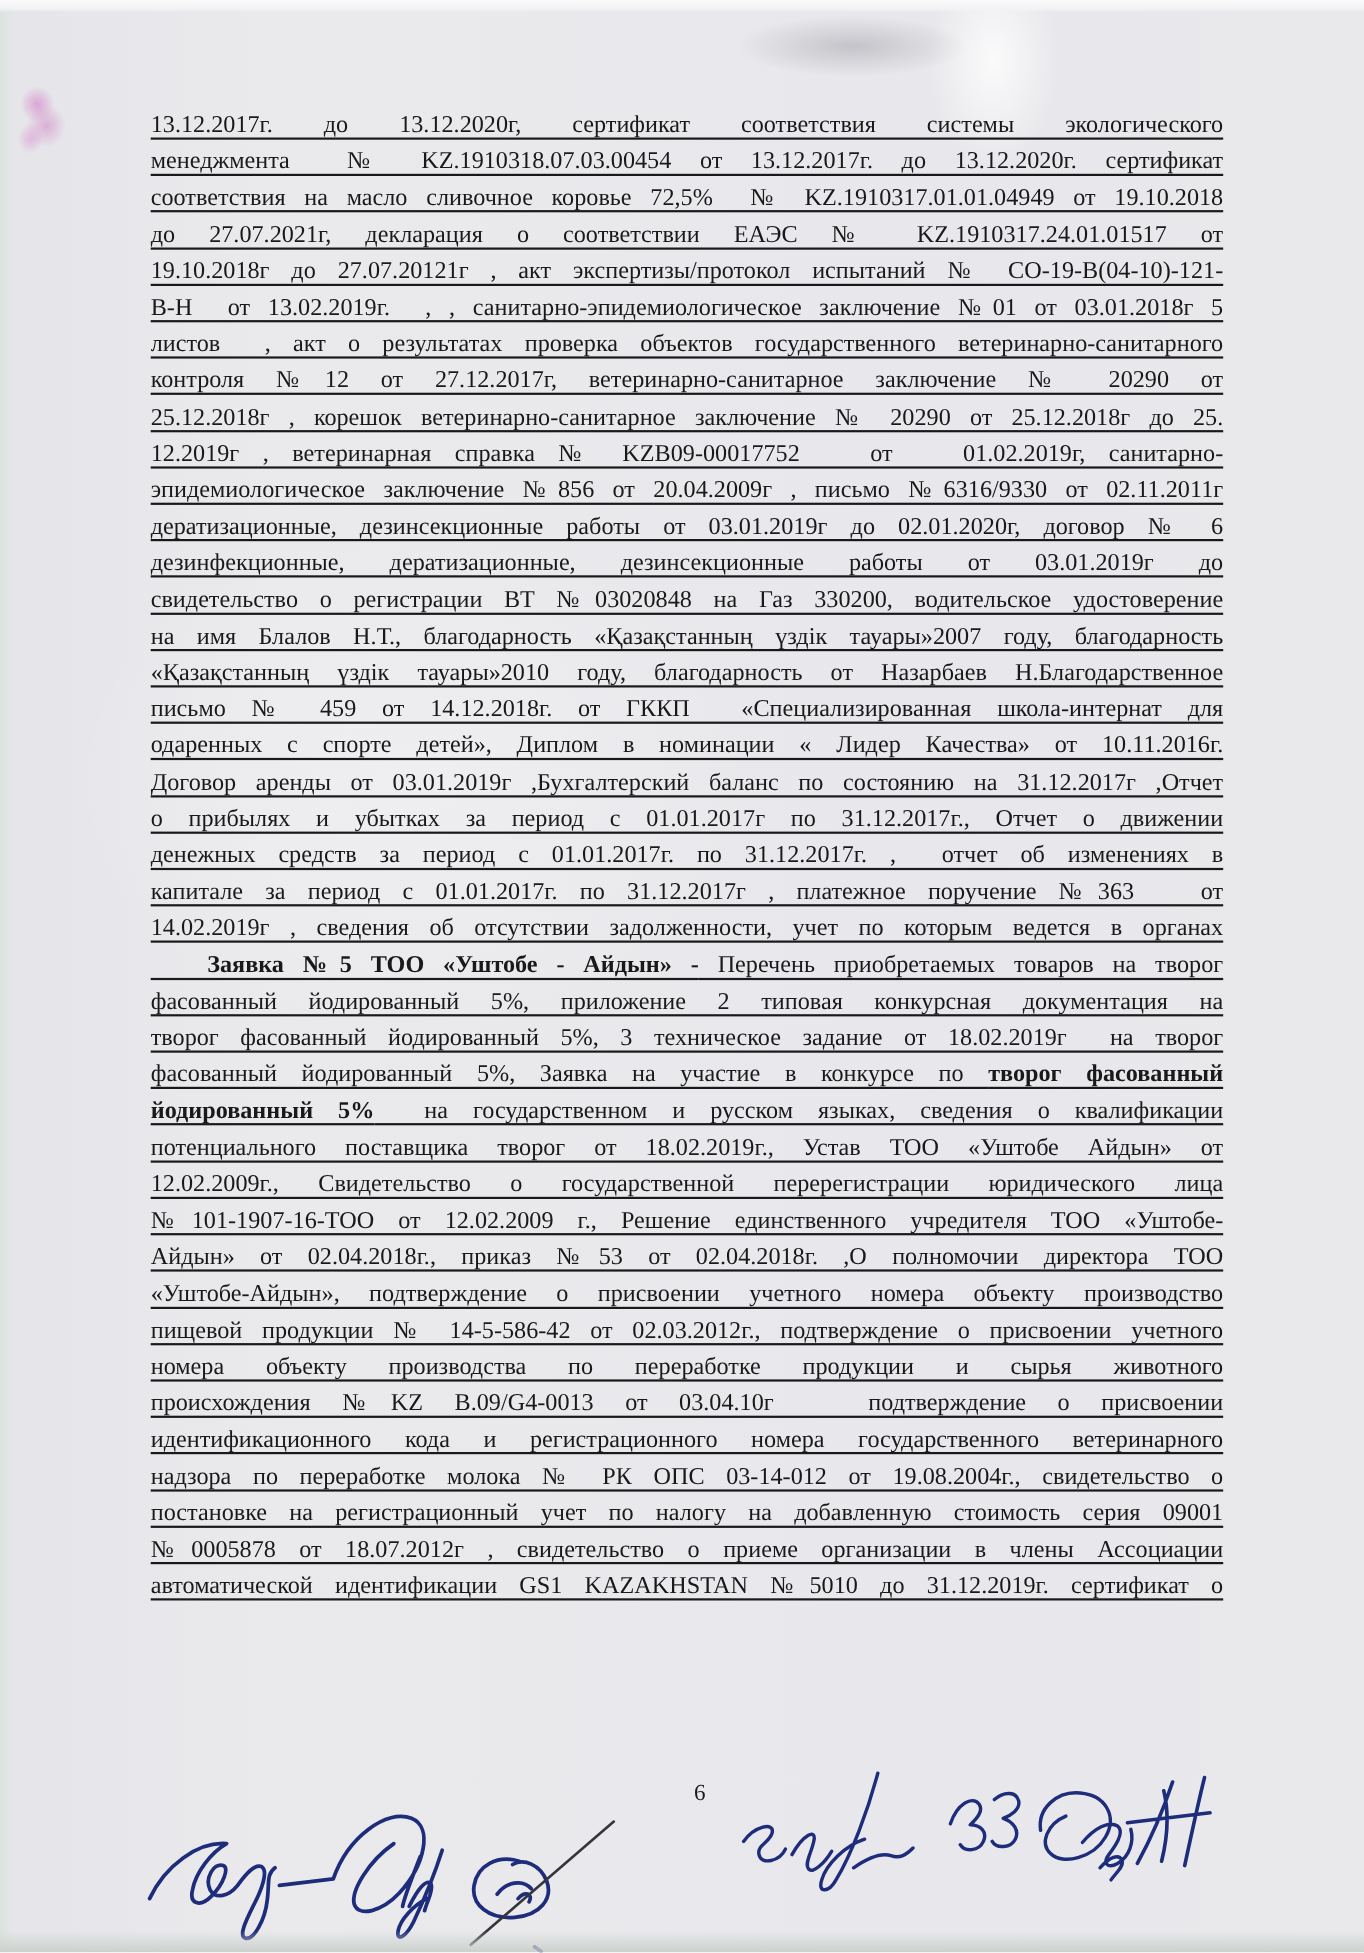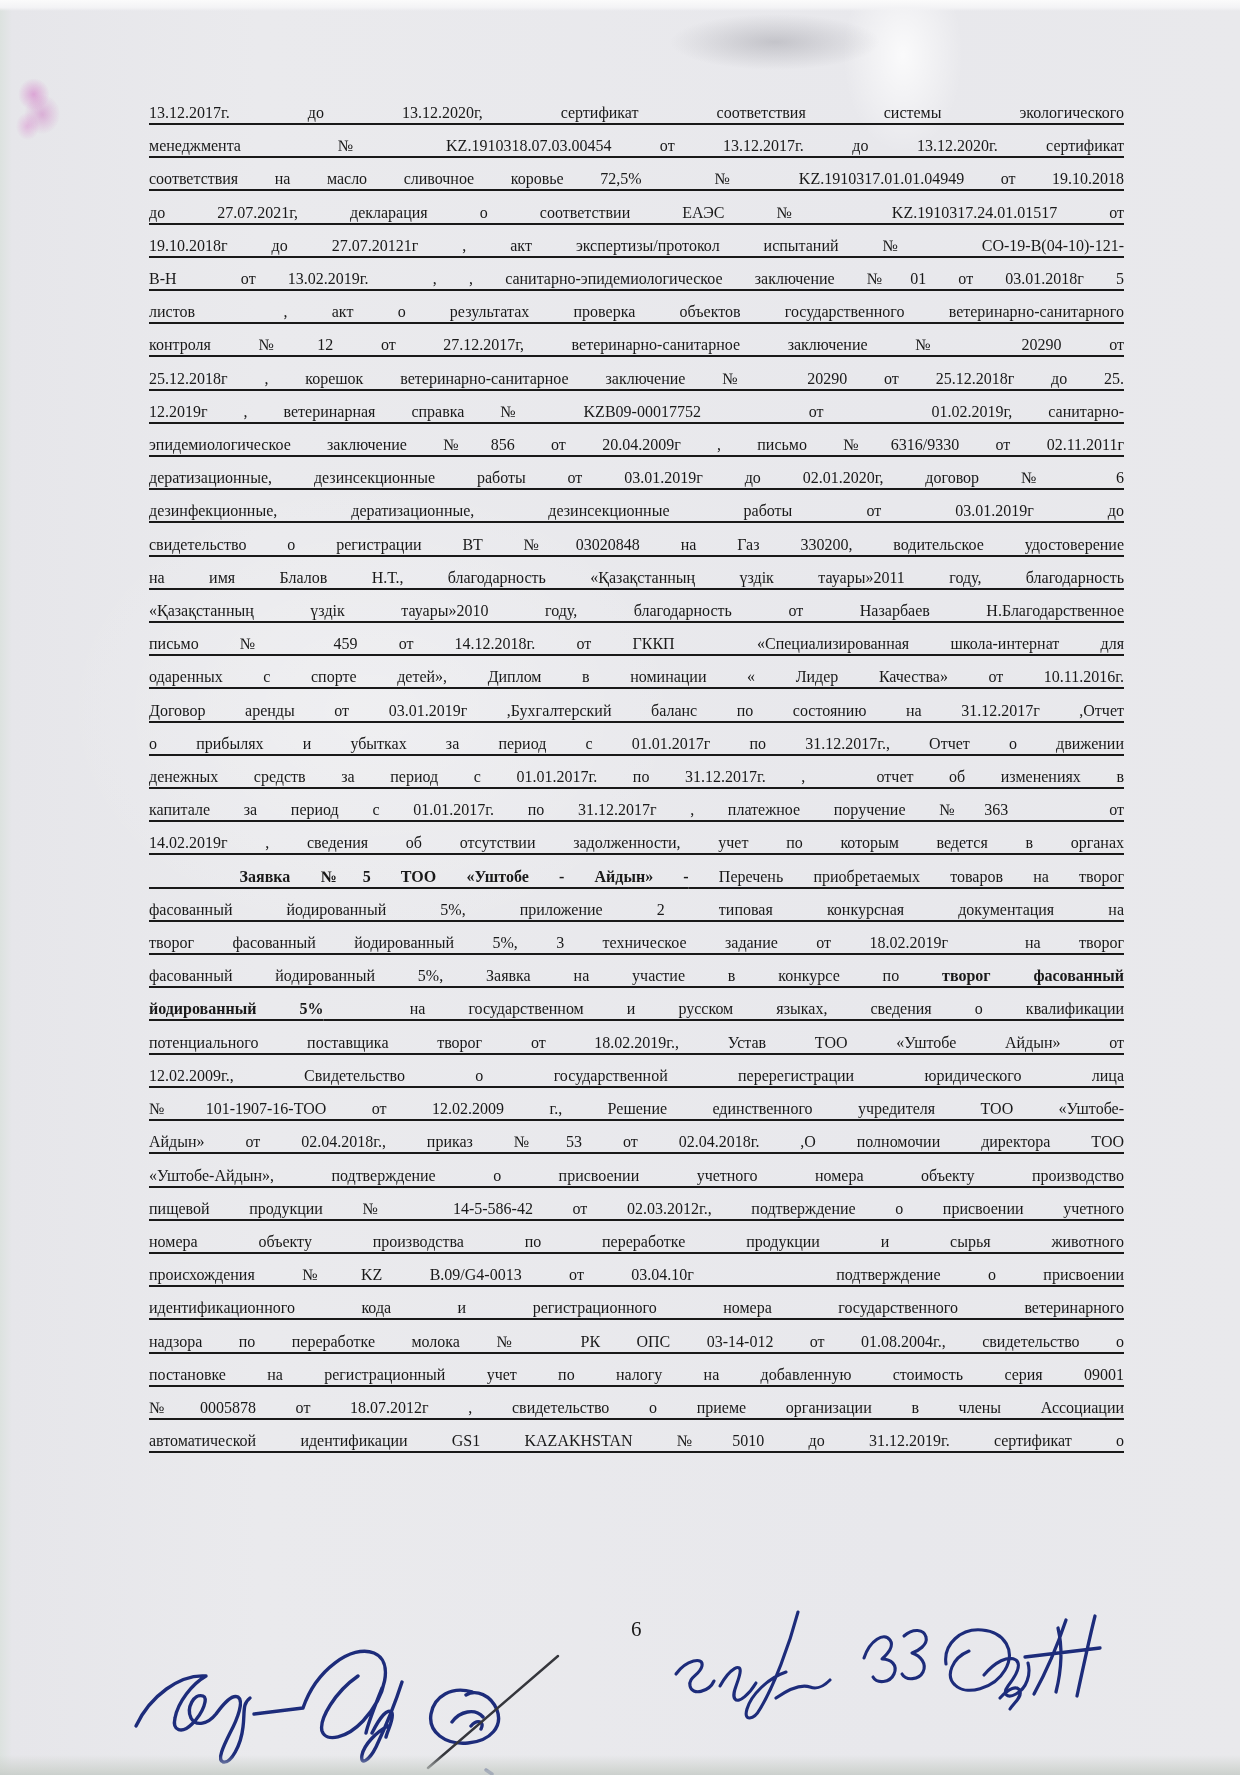--- a/index.html
+++ b/index.html
@@ -26,22 +26,22 @@
   }
   .pink-mark {
     position:absolute; left:12px; top:76px; width:52px; height:66px;
     background:
       radial-gradient(ellipse 42% 34% at 42% 28%, rgba(208,100,192,0.50), rgba(208,100,192,0) 72%),
       radial-gradient(ellipse 46% 40% at 58% 58%, rgba(198,86,182,0.38), rgba(198,86,182,0) 75%),
       radial-gradient(ellipse 32% 30% at 30% 76%, rgba(216,122,202,0.42), rgba(216,122,202,0) 70%);
     filter:blur(0.6px);
   }
   .text-block {
-    position:absolute; left:149px; top:96px; width:975px;
-    font-size:16px; line-height:33.2px;
+    position:absolute; left:137px; top:96px; width:975px;
+    font-size:22px; line-height:33.2px;
     text-rendering:optimizeLegibility;
   }
   .para + .para { }
   .tline {
     text-align:justify;
     text-align-last:justify;
     text-decoration:underline;
     text-decoration-thickness:2.1px;
     text-underline-offset:5px;
     text-decoration-skip-ink:none;
@@ -72,21 +72,21 @@
         <div class="tline"><span>19.10.2018г до 27.07.20121г , акт экспертизы/протокол испытаний № СО-19-В(04-10)-121-</span></div>
         <div class="tline"><span>В-Н &nbsp;от 13.02.2019г. &nbsp;, , санитарно-эпидемиологическое заключение №01 от 03.01.2018г 5</span></div>
         <div class="tline"><span>листов &nbsp;, акт о результатах проверка объектов государственного ветеринарно-санитарного</span></div>
         <div class="tline"><span>контроля №12 от 27.12.2017г, ветеринарно-санитарное заключение № 20290 от</span></div>
         <div class="tline"><span>25.12.2018г , корешок ветеринарно-санитарное заключение № 20290 от 25.12.2018г до 25.</span></div>
         <div class="tline"><span>12.2019г , ветеринарная справка № KZB09-00017752 &nbsp; от &nbsp; 01.02.2019г, санитарно-</span></div>
         <div class="tline"><span>эпидемиологическое заключение №856 от 20.04.2009г , письмо №6316/9330 от 02.11.2011г</span></div>
         <div class="tline"><span>дератизационные, дезинсекционные работы от 03.01.2019г до 02.01.2020г, договор № 6</span></div>
         <div class="tline"><span>дезинфекционные, дератизационные, дезинсекционные работы от 03.01.2019г до</span></div>
         <div class="tline"><span>свидетельство о регистрации ВТ №03020848 на Газ 330200, водительское удостоверение</span></div>
-        <div class="tline"><span>на имя Блалов Н.Т., благодарность «Қазақстанның үздік тауары»2011 году, благодарность</span></div>
+        <div class="tline"><span>на имя Блалов Н.Т., благодарность «Қазақстанның үздік тауары»2007 году, благодарность</span></div>
         <div class="tline"><span>«Қазақстанның үздік тауары»2010 году, благодарность от Назарбаев Н.Благодарственное</span></div>
         <div class="tline"><span>письмо № 459 от 14.12.2018г. от ГККП &nbsp;«Специализированная школа-интернат для</span></div>
         <div class="tline"><span>одаренных с спорте детей», Диплом в номинации « Лидер Качества» от 10.11.2016г.</span></div>
         <div class="tline"><span>Договор аренды от 03.01.2019г ,Бухгалтерский баланс по состоянию на 31.12.2017г ,Отчет</span></div>
         <div class="tline"><span>о прибылях и убытках за период с 01.01.2017г по 31.12.2017г., Отчет о движении</span></div>
         <div class="tline"><span>денежных средств за период с 01.01.2017г. по 31.12.2017г. , &nbsp;отчет об изменениях в</span></div>
         <div class="tline"><span>капитале за период с 01.01.2017г. по 31.12.2017г , платежное поручение №363 &nbsp; от</span></div>
         <div class="tline"><span>14.02.2019г , сведения об отсутствии задолженности, учет по которым ведется в органах</span></div>
       </div>
       <div class="para">
@@ -97,21 +97,21 @@
         <div class="tline"><span class="bold">йодированный 5%</span><span> &nbsp;на государственном и русском языках, сведения о квалификации</span></div>
         <div class="tline"><span>потенциального поставщика творог от 18.02.2019г., Устав ТОО «Уштобе Айдын» от</span></div>
         <div class="tline"><span>12.02.2009г., Свидетельство о государственной перерегистрации юридического лица</span></div>
         <div class="tline"><span>№101-1907-16-ТОО от 12.02.2009 г., Решение единственного учредителя ТОО «Уштобе-</span></div>
         <div class="tline"><span>Айдын» от 02.04.2018г., приказ №53 от 02.04.2018г. ,О полномочии директора ТОО</span></div>
         <div class="tline"><span>«Уштобе-Айдын», подтверждение о присвоении учетного номера объекту производство</span></div>
         <div class="tline"><span>пищевой продукции № 14-5-586-42 от 02.03.2012г., подтверждение о присвоении учетного</span></div>
         <div class="tline"><span>номера объекту производства по переработке продукции и сырья животного</span></div>
         <div class="tline"><span>происхождения №KZ В.09/G4-0013 от 03.04.10г &nbsp;&nbsp;подтверждение о присвоении</span></div>
         <div class="tline"><span>идентификационного кода и регистрационного номера государственного ветеринарного</span></div>
-        <div class="tline"><span>надзора по переработке молока № РК ОПС 03-14-012 от 01.08.2004г., свидетельство о</span></div>
+        <div class="tline"><span>надзора по переработке молока № РК ОПС 03-14-012 от 19.08.2004г., свидетельство о</span></div>
         <div class="tline"><span>постановке на регистрационный учет по налогу на добавленную стоимость серия 09001</span></div>
         <div class="tline"><span>№0005878 от 18.07.2012г , свидетельство о приеме организации в члены Ассоциации</span></div>
         <div class="tline"><span>автоматической идентификации GS1 KAZAKHSTAN №5010 до 31.12.2019г. сертификат о</span></div>
       </div>
     </div>
 
   <div class="page-number">6</div>
 
   <svg class="sig" style="left:130px; top:1628px;" width="450" height="150" viewBox="0 0 450 150">
     <path stroke="#1d2c7b" stroke-width="3.4" d="M6,98 C20,68 50,46 76,48 C62,56 48,74 45,90 C42,103 52,106 62,96 C74,84 78,70 73,68 C64,65 56,80 61,90 C66,99 78,96 86,86 C94,75 102,66 108,69 C114,73 108,90 100,105 C93,119 87,132 93,134 C101,136 111,117 113,99 C115,84 112,76 120,70"></path>

